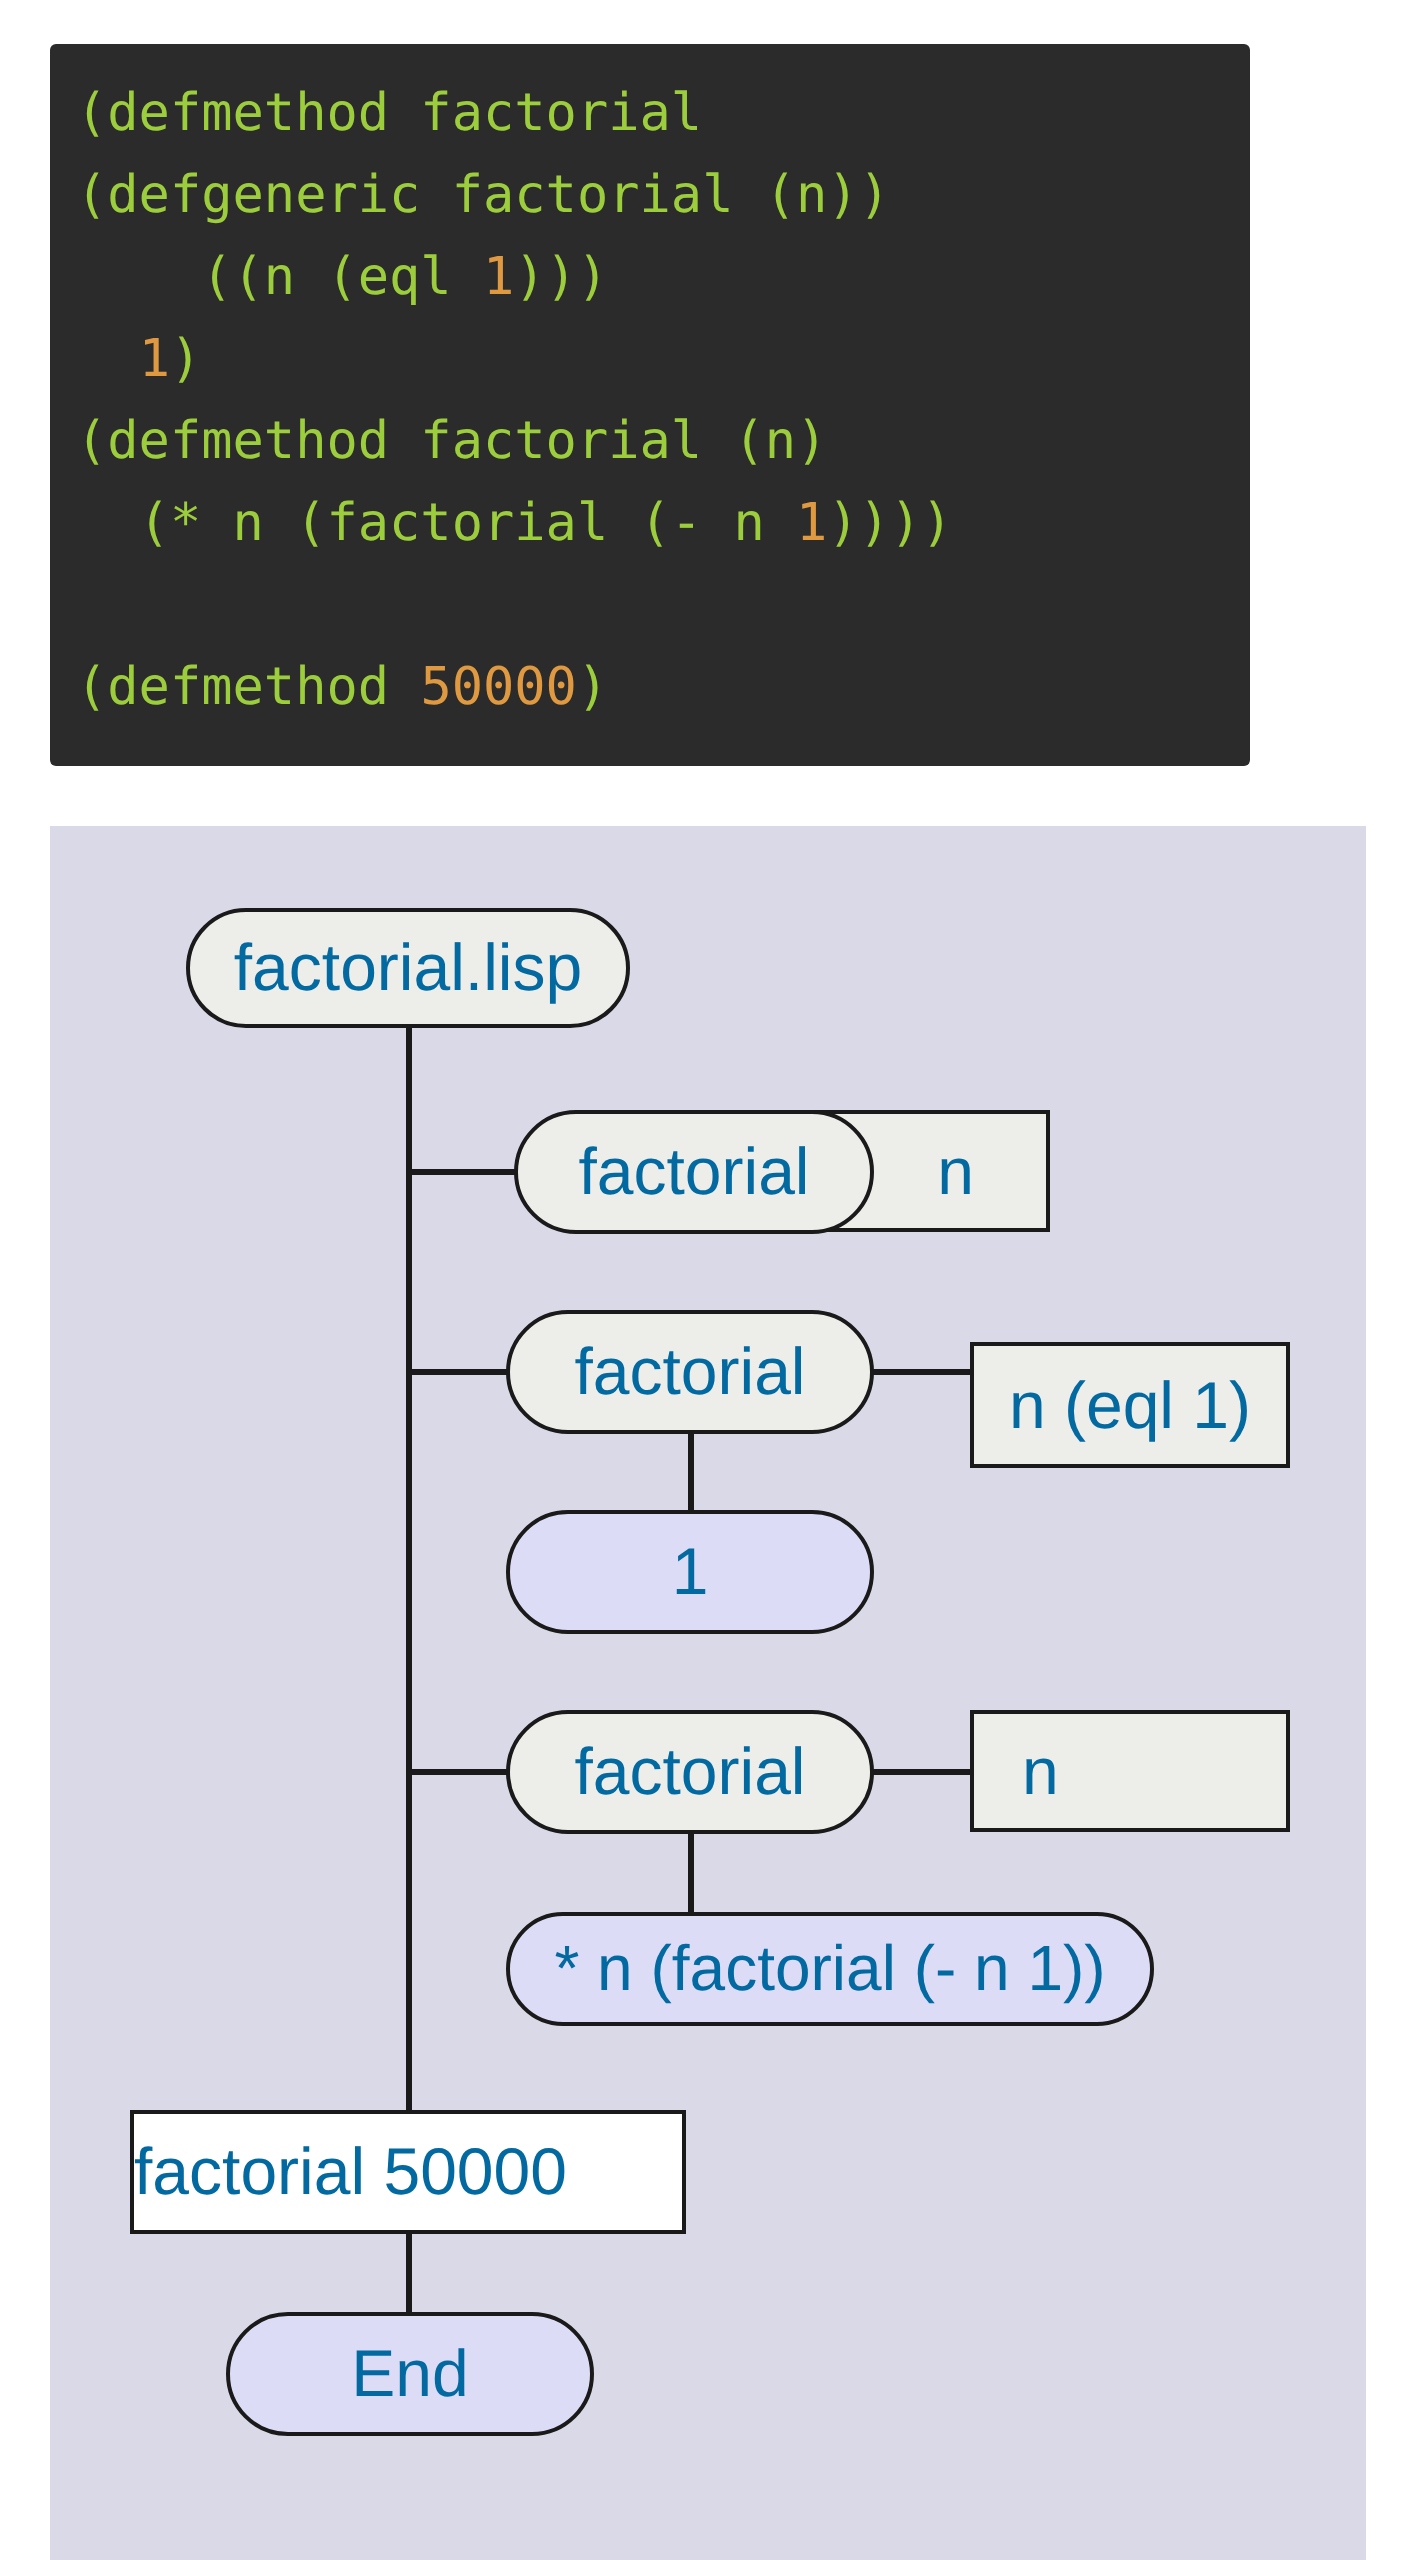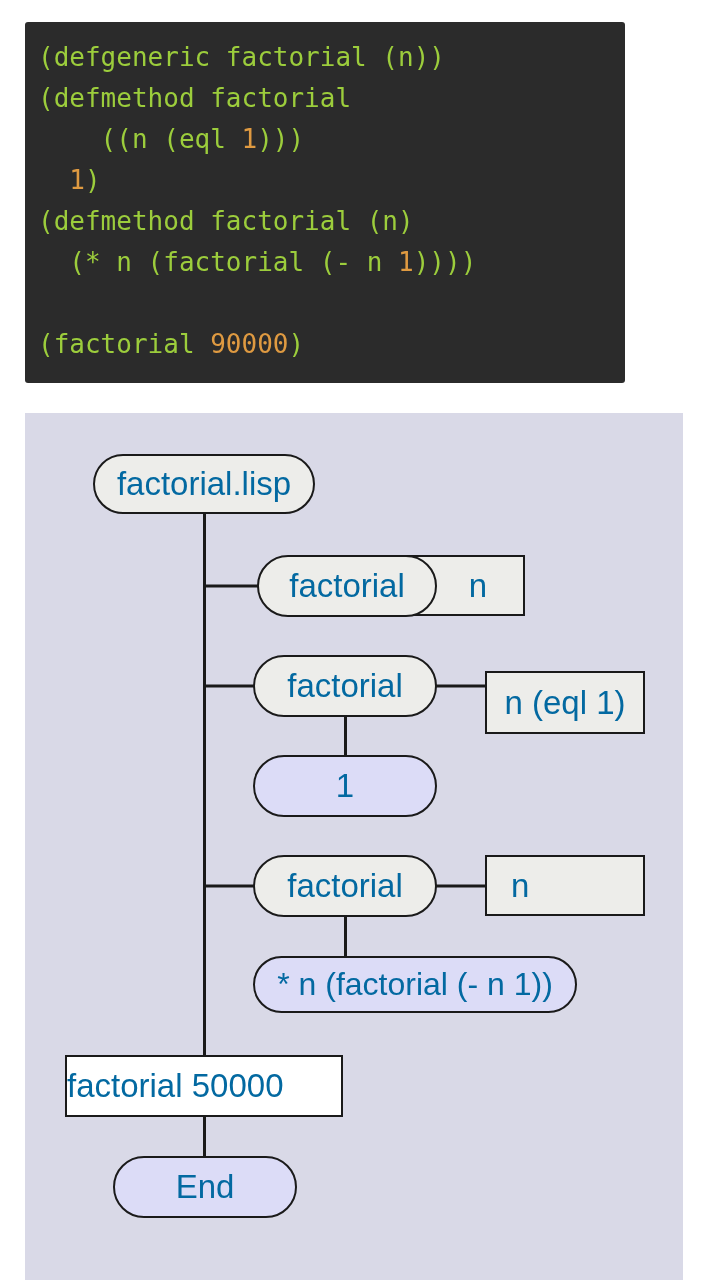--- a/index.html
+++ b/index.html
@@ -59,28 +59,28 @@
   .n-body2  {left:228px; top:543px; width:324px; height:57px; font-size:32px;}
   .n-call   {left:40px;  top:642px; width:278px; height:62px; justify-content:flex-start; }
   .n-end    {left:88px;  top:743px; width:184px; height:62px;}
 </style>
 </head>
 <body>
 
 <div class="page">
 
   <div class="code-block">
+    <div class="code-line"><span class="tok-g">(defmethod factorial</span></div>
     <div class="code-line"><span class="tok-g">(defgeneric factorial (n))</span></div>
-    <div class="code-line"><span class="tok-g">(defmethod factorial</span></div>
     <div class="code-line"><span class="tok-g">    ((n (eql </span><span class="tok-o">1</span><span class="tok-g">)))</span></div>
     <div class="code-line"><span class="tok-g">  </span><span class="tok-o">1</span><span class="tok-g">)</span></div>
     <div class="code-line"><span class="tok-g">(defmethod factorial (n)</span></div>
     <div class="code-line"><span class="tok-g">  (* n (factorial (- n </span><span class="tok-o">1</span><span class="tok-g">))))</span></div>
     <div class="code-line"><span class="tok-g"></span></div>
-    <div class="code-line"><span class="tok-g">(factorial </span><span class="tok-o">90000</span><span class="tok-g">)</span></div>
+    <div class="code-line"><span class="tok-g">(defmethod </span><span class="tok-o">50000</span><span class="tok-g">)</span></div>
   </div>
 
   <div class="diagram">
 
     <svg class="connectors" viewBox="0 0 658 844">
       <line x1="179.5" y1="95" x2="179.5" y2="650"></line>
       <line x1="179" y1="173" x2="245" y2="173"></line>
       <line x1="179" y1="273" x2="235" y2="273"></line>
       <line x1="405" y1="273" x2="466" y2="273"></line>
       <line x1="320.5" y1="300" x2="320.5" y2="348"></line>

